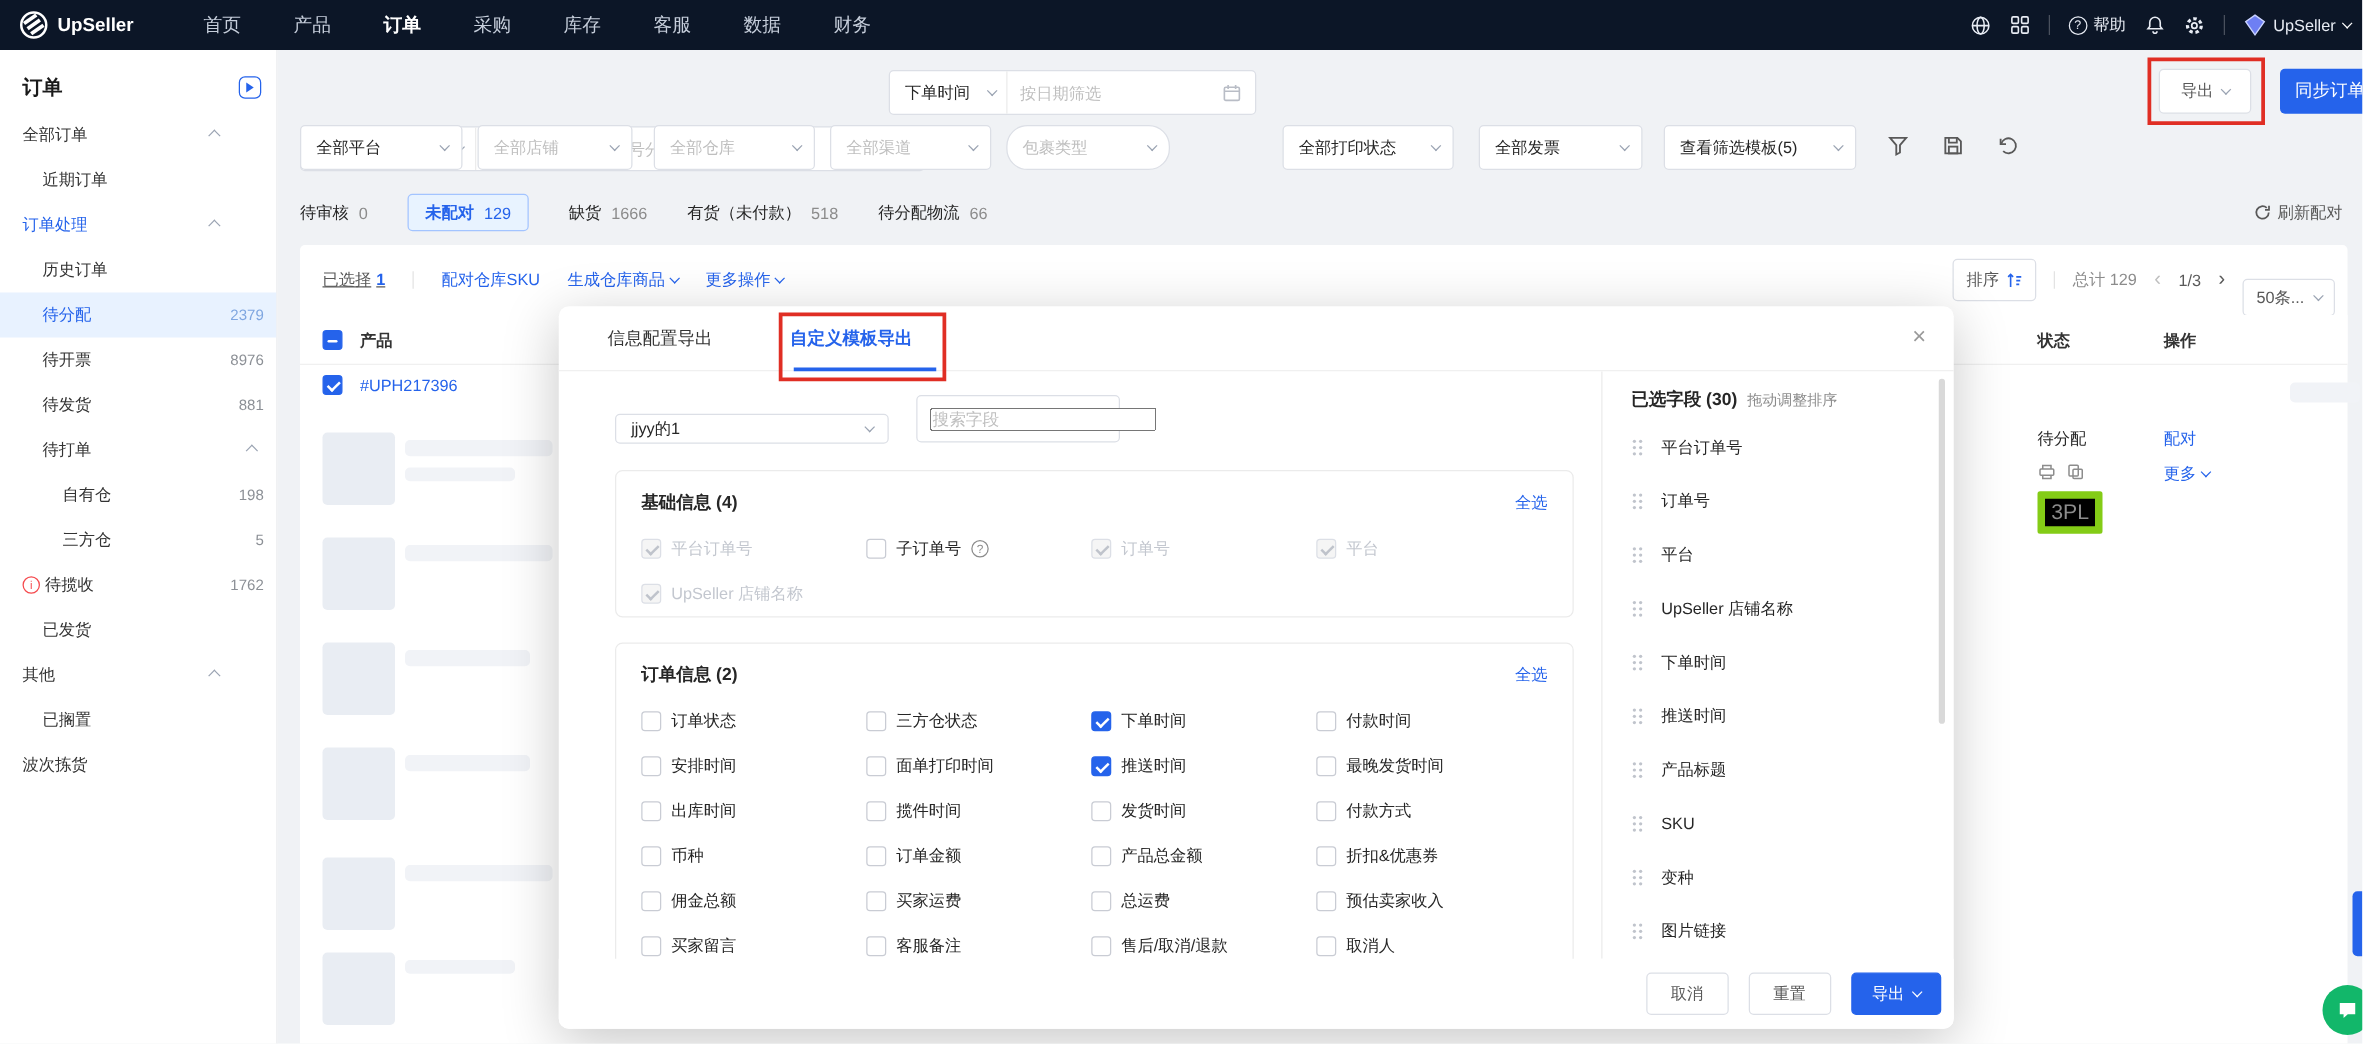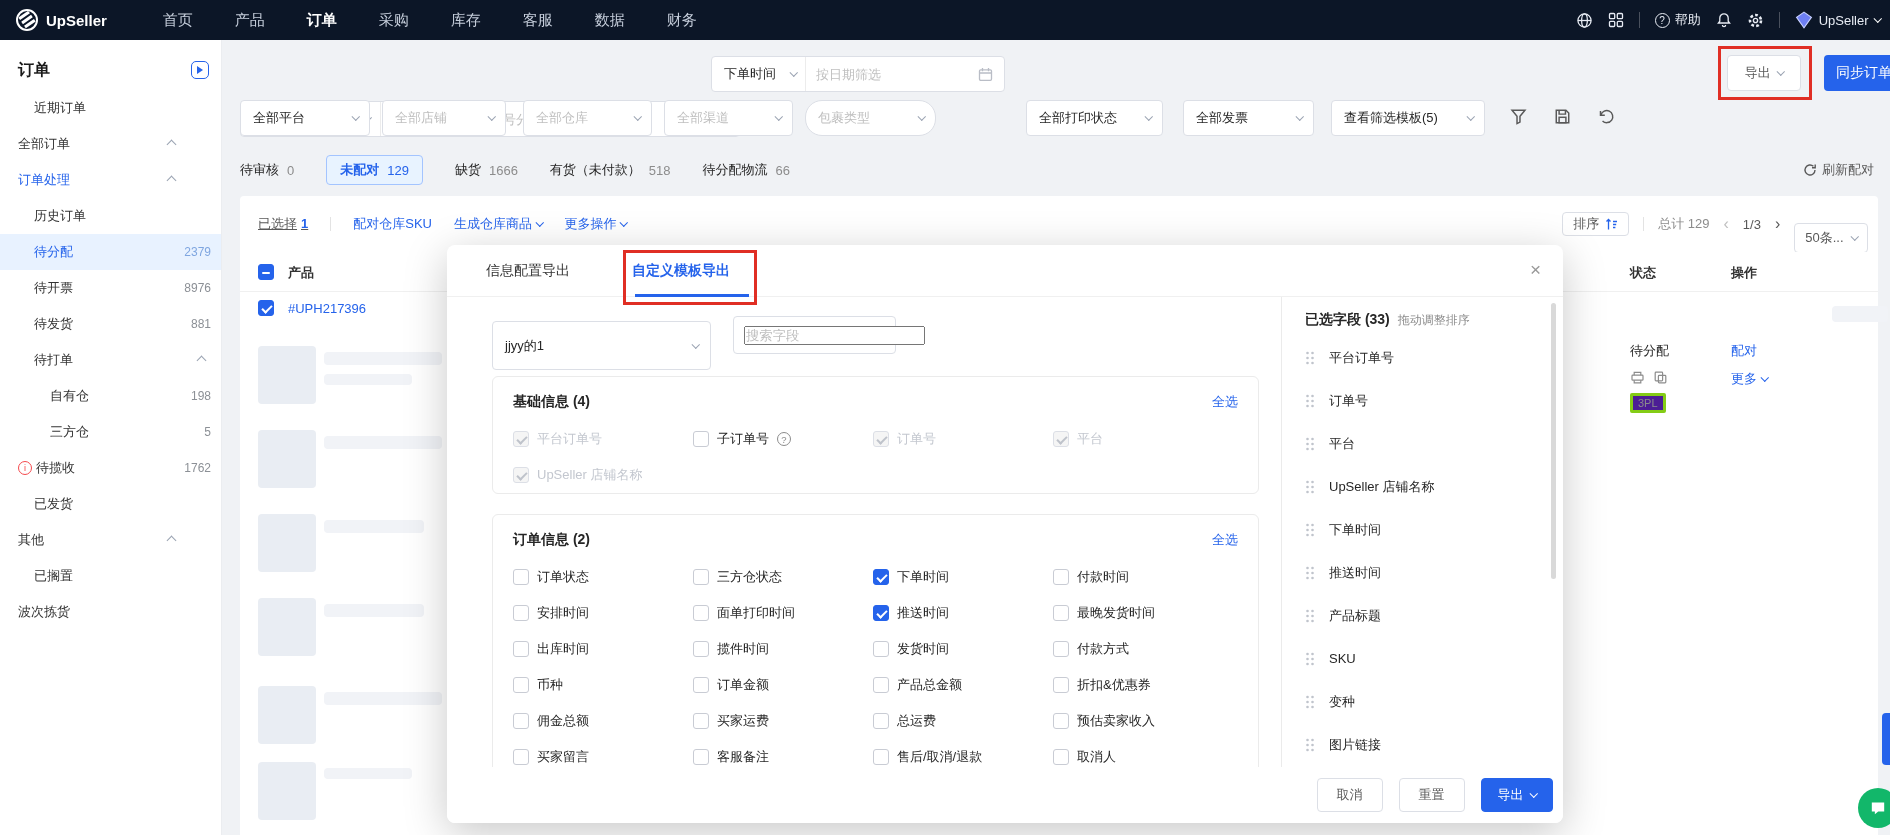--- a/index.html
+++ b/index.html
@@ -75,53 +75,53 @@
   .sync-btn { position:absolute; left:1824px; top:55px; width:120px; height:36px; background:#2563eb; color:#fff; border-radius:4px; display:flex; align-items:center; padding-left:12px; gap:4px; font-size:14px; cursor:pointer; z-index:31; }
   .red-box { position:absolute; border:3px solid #e02e24; z-index:60; pointer-events:none; }
 
   
   .card { position:absolute; left:240px; top:196px; right:12px; bottom:0; background:#fff; border-radius:4px 4px 0 0; z-index:4; }
   .bulk-row { position:absolute; left:18px; top:13px; height:30px; display:flex; align-items:center; gap:22px; }
   .bulk-sel { color:#595959;text-decoration:underline; } .bulk-sel b { color:#2563eb; font-weight:bold; margin-left:4px; }
   .v-div { width:1px; height:14px; background:#e3e3e3; }
   .blue-link { color:#2563eb; cursor:pointer; display:flex; align-items:center; gap:5px; }
   .pag-row { position:absolute; right:10px; top:13px; height:30px; display:flex; align-items:center; gap:14px; }
-  .sort-btn { display:flex; align-items:center; gap:6px; border:1px solid #dcdfe6; border-radius:4px; height:24px; padding:0 10px; color:#595959; cursor:pointer; }
+  .sort-btn { display:flex; align-items:center; gap:6px; border:1px solid #dcdfe6; border-radius:4px; height:34px; padding:0 10px; color:#595959; cursor:pointer; }
   .total-lbl { color:#8c8c8c; }
   .pg-arrow { color:#bfbfbf; font-size:16px; cursor:pointer; }
   .pg-arrow.on { color:#595959; }
   .pg-num { color:#595959; }
   .psize { display:flex; align-items:center; gap:8px; border:1px solid #dcdfe6; border-radius:4px; height:30px; padding:0 10px; color:#595959; cursor:pointer;margin-top:28px; }
   .thead { position:absolute; left:0; right:0; top:56px; height:40px; border-bottom:1px solid #f0f0f0; background:#fff; }
   .th { position:absolute; top:12px; color:#333; font-weight:bold; }
   .checkbox { width:16px; height:16px; border:1px solid #c9ccd4; border-radius:3px; background:#fff; position:relative; cursor:pointer; flex:none; }
   .checkbox.checked { background:#2563eb; border-color:#2563eb; }
   .checkbox.checked::after { content:""; position:absolute; left:5px; top:2px; width:4px; height:8px; border-right:2px solid #fff; border-bottom:2px solid #fff; transform:rotate(45deg); }
   .checkbox.indet { background:#2563eb; border-color:#2563eb; }
   .checkbox.indet::after { content:""; position:absolute; left:3px; top:6.5px; width:8px; height:2.4px; background:#fff; border-radius:1px; }
   .trow1 { position:absolute; left:18px; top:104px; display:flex; align-items:center; gap:14px; }
   .order-link { color:#2563eb; cursor:pointer; }
   .blob { position:absolute; background:#e9edf3; border-radius:4px; }
   .blob.light { background:#f1f3f7; }
   .status-cell { position:absolute; left:1390px; top:146px; }
   .status-cell .st-text { color:#262626; }
   .st-icons { display:flex; gap:8px; margin-top:10px; color:#8c8c8c; }
-  .tag-3pl { display:inline-block; margin-top:8px; border:3px solid #84cc16; border-radius:2px; color:#8c8c8c; font-size:11px; padding:1px 5px; background:#4c1d95; }
+  .tag-3pl { display:inline-block; margin-top:8px; border:6px solid #84cc16; border-radius:2px; color:#8c8c8c; font-size:17px; padding:1px 5px; background:#000000; }
   .op-cell { position:absolute; left:1491px; top:146px; display:flex; flex-direction:column; gap:10px; }
 
   
   .modal { position:absolute; left:447px; top:245px; width:1116px; height:578px; background:#fff; border-radius:8px; box-shadow:0 10px 44px rgba(0,0,0,.22); z-index:40; }
   .m-tabs { position:relative; height:52px; border-bottom:1px solid #f0f0f0; display:flex; align-items:center; padding-left:39px; gap:62px; }
   .m-tab { font-size:14px; color:#333; cursor:pointer; }
   .m-tab.active { color:#2563eb; font-weight:bold; }
   .m-underline { position:absolute; left:188px; bottom:-1px; width:114px; height:3px; background:#2563eb; }
   .m-close { position:absolute; right:22px; top:14px; font-size:19px; color:#999; cursor:pointer; }
   .m-body { position:absolute; left:0; top:52px; right:0; bottom:0; overflow:hidden; }
   .m-left { position:absolute; left:0; top:0; width:834px; bottom:0; overflow:hidden; }
-  .m-sel { position:absolute; left:45px; top:24px; width:219px; height:49px; border:1px solid #dcdfe6; border-radius:4px; display:flex; align-items:center; padding:0 30px 0 12px; color:#262626; }
+  .m-sel { position:absolute; left:45px; top:34px; width:219px; height:24px; border:1px solid #dcdfe6; border-radius:4px; display:flex; align-items:center; padding:0 30px 0 12px; color:#262626; }
   .m-search { position:absolute; left:286px; top:19px; width:163px; height:38px; border:1px solid #dcdfe6; border-radius:4px; display:flex; align-items:center; padding:0 10px; }
   .sec { position:absolute; left:45px; width:767px; border:1px solid #ebebeb; border-radius:6px; background:#fff; }
   .sec-title { margin:16px 20px 0; font-size:14px; font-weight:bold; color:#262626; }
   .select-all { position:absolute; right:20px; top:16px; color:#2563eb; cursor:pointer; }
   .fgrid { display:grid; grid-template-columns:repeat(4,180px); row-gap:20px; margin:20px 0 16px 20px; }
   .fi { display:flex; align-items:center; gap:8px; height:16px; cursor:pointer; }
   .fi .fl { color:#262626; }
   .fi.disabled .fl { color:#c3c7cf; }
   .fi.disabled .checkbox.checked { background:#f5f5f5; border-color:#dcdfe6; }
   .fi.disabled .checkbox.checked::after { border-color:#bfc3cb; }
@@ -202,26 +202,26 @@
         <span class="chev sm white"></span>
       </span>
     </div>
   </div>
 
   <div class="sidebar">
     <div class="sb-title-row">
       <span class="sb-title">订单</span>
       <span class="play-icon"></span>
     </div>
-    <div class="sb-item lv1">
-        <span class="lbl">近期订单</span>
-      </div>
     <div class="sb-item lv0">
         <span class="lbl">全部订单</span>
         <span class="chev up sb-chev"></span>
+      </div>
+    <div class="sb-item lv1">
+        <span class="lbl">近期订单</span>
       </div>
     <div class="sb-item lv0 blue">
         <span class="lbl">订单处理</span>
         <span class="chev up sb-chev"></span>
       </div>
     <div class="sb-item lv1">
         <span class="lbl">历史订单</span>
       </div>
     <div class="sb-item lv1 active">
         <span class="lbl">待分配</span>
@@ -614,21 +614,21 @@
             <label class="fi">
                 <span class="checkbox"></span>
                 <span class="fl">取消人</span>
               </label>
           </div>
         </div>
       </div>
 
       <div class="m-right">
         <div class="mr-head">
-          <b>已选字段 (33)</b><span class="mr-hint">拖动调整排序</span>
+          <b>已选字段 (30)</b><span class="mr-hint">拖动调整排序</span>
         </div>
         <div style="margin-top:7px;">
           <div class="mr-item">
               <svg width="10" height="14" viewBox="0 0 10 14">
                 <g fill="#c0c4cc">
                   <circle cx="2.5" cy="2" r="1.3"></circle>
                   <circle cx="7.5" cy="2" r="1.3"></circle>
                   <circle cx="2.5" cy="7" r="1.3"></circle>
                   <circle cx="7.5" cy="7" r="1.3"></circle>
                   <circle cx="2.5" cy="12" r="1.3"></circle>

